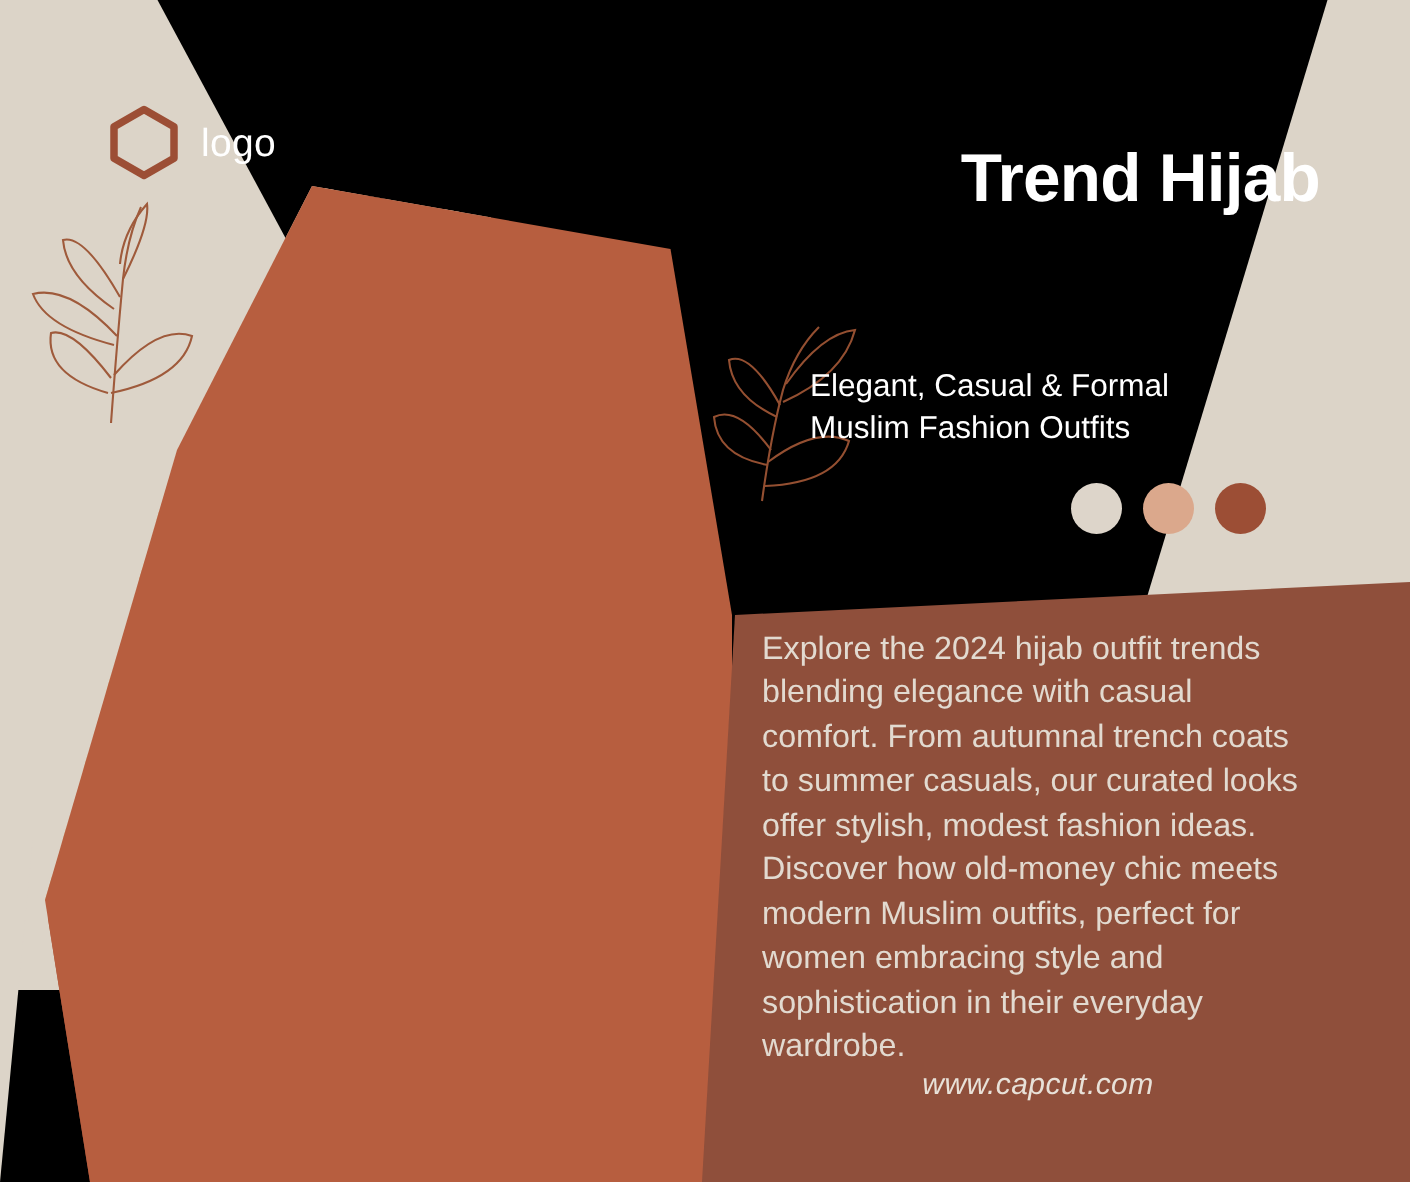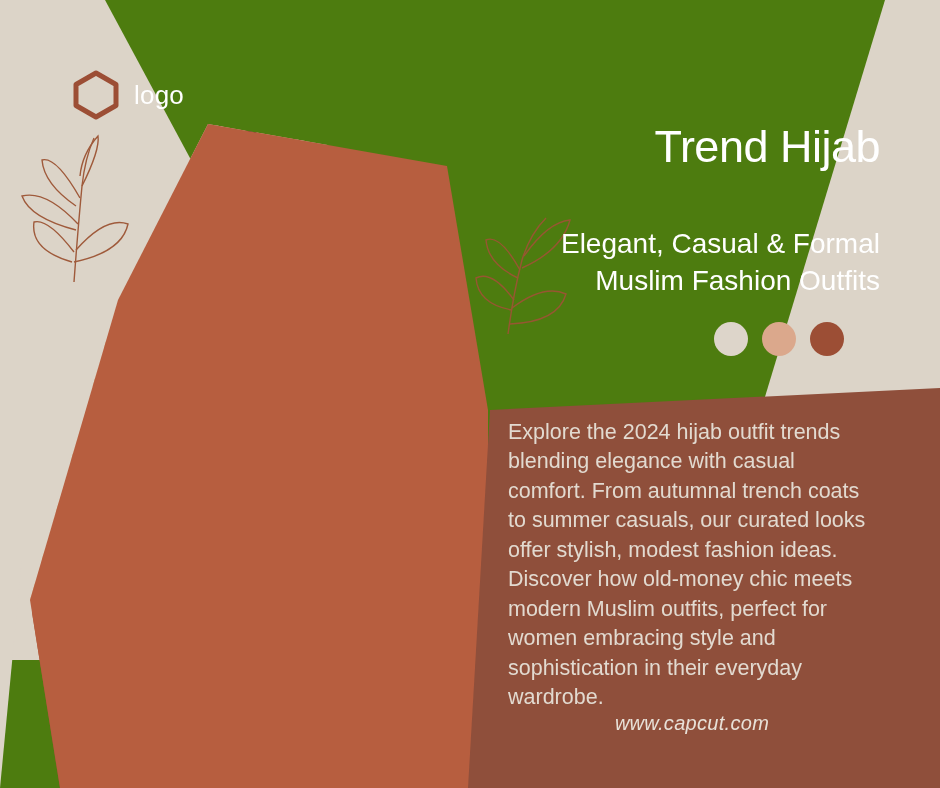--- a/index.html
+++ b/index.html
@@ -3,21 +3,21 @@
 <meta charset="utf-8">
 <style>
   * { margin:0; padding:0; box-sizing:border-box; }
   html,body { background:#222; }
   body { font-family:"Liberation Sans", sans-serif; }
 
   .poster{
     position:relative;
     width:940px; height:788px;
     overflow:hidden;
-    background:#4d7c0f;
+    background:#000000;
   }
 
   
   .bg-layer{ position:absolute; inset:0; }
 
   .shape-cream-left{
     position:absolute; left:0; top:0; width:430px; height:788px;
     background:#dcd4c8;
     clip-path:polygon(0 0, 105px 0, 460px 660px, 0 660px);
   }
@@ -64,28 +64,28 @@
   .leaf-left{ left:12px; top:132px; width:150px; height:152px; }
   .leaf-mid{ left:462px; top:212px; width:132px; height:124px; }
 
   
   .headline{
     position:absolute; left:560px; top:92px; width:320px;
     z-index:30; text-align:right;
   }
   .headline-line1,
   .headline-line2{
-    color:#ffffff; font-weight:normal; font-size:45px; line-height:1.22;
-    letter-spacing:-0.5px; display:block;margin-top:28px;
+    color:#ffffff; font-weight:bold; font-size:45px; line-height:1.22;
+    letter-spacing:-0.5px; display:block;
   }
 
   .subhead{
-    position:absolute; left:540px; top:226px; width:340px;
-    z-index:30; text-align:right;
-    color:#ffffff; font-size:28px; line-height:1.32; font-weight:400;
+    position:absolute; left:540px; top:244px; width:340px;
+    z-index:30; text-align:left;
+    color:#ffffff; font-size:21px; line-height:1.32; font-weight:400;
   }
   .subhead span{ display:block; }
 
   .swatches{
     position:absolute; left:714px; top:322px;
     z-index:30; display:flex; gap:14px;
   }
   .swatch{ width:34px; height:34px; border-radius:50%; }
 
   .body-copy{

